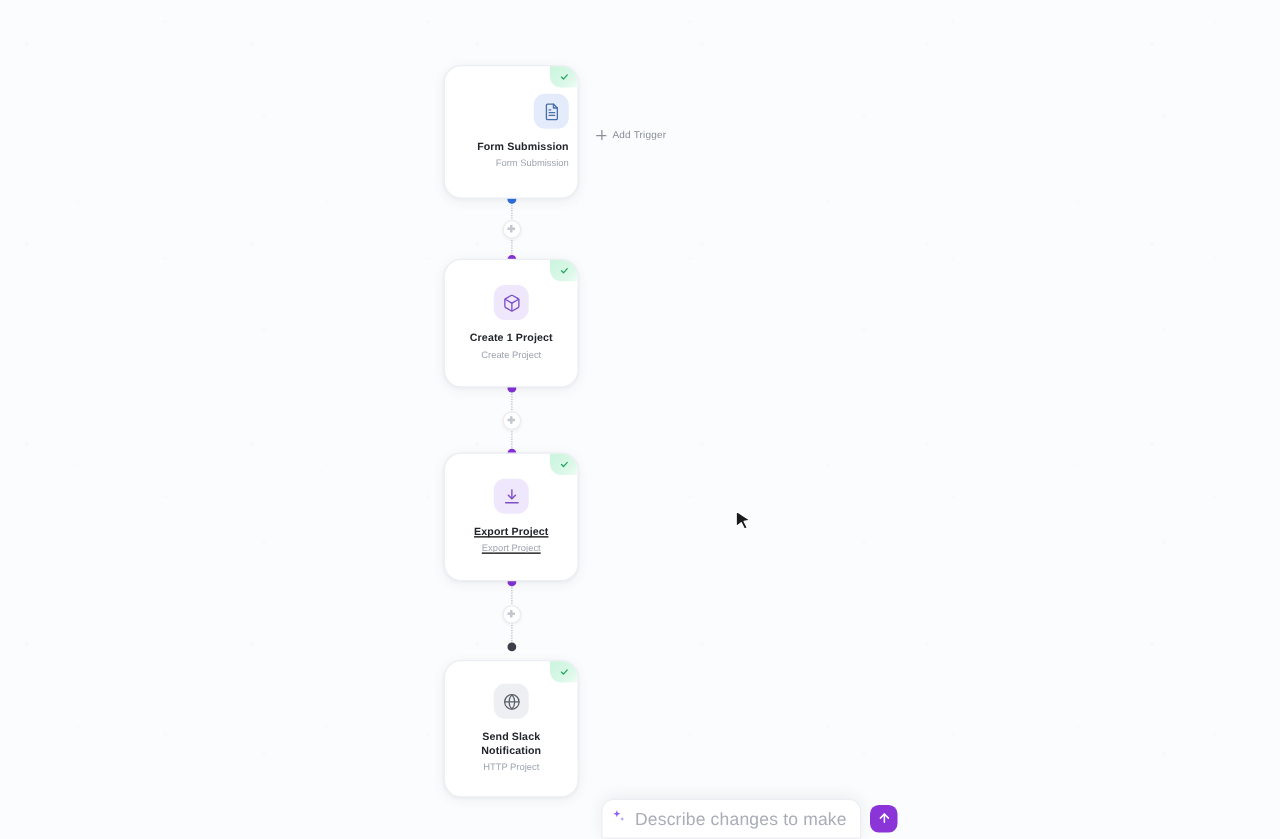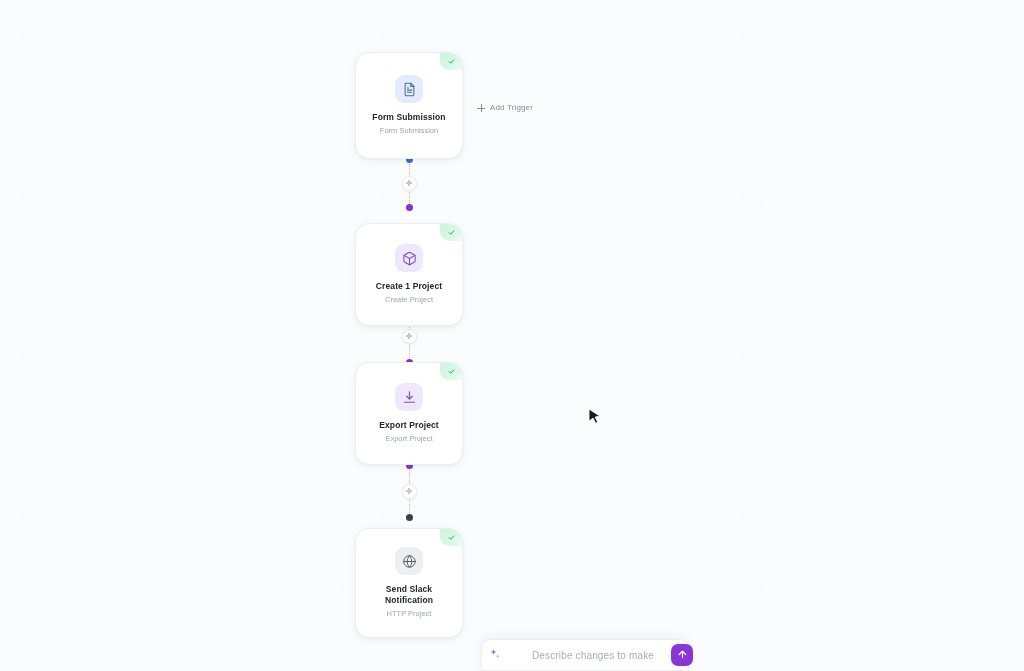--- a/index.html
+++ b/index.html
@@ -183,24 +183,23 @@
     padding: 0 7px;
     gap: 7px;
     z-index: 10;
   }
   #prompt-input {
     flex: 1;
     border: none;
     outline: none;
     background: transparent;
     font-family: "Liberation Sans", sans-serif;
-    font-size: 10px;
+    font-size: 14px;
     color: #3a3d45;
     letter-spacing: 0.15px;
-    margin-left: 24px;
   }
   #prompt-input::placeholder { color: #a9adb8; }
   #send-btn {
     width: 22px;
     height: 22px;
     border-radius: 7px;
     background: #8b35d9;
     border: none;
     display: flex;
     align-items: center;
@@ -239,59 +238,59 @@
       </div>
       <div class="conn" style="top: 413px; height: 52px;">
         <div class="conn-line" style="height: 52px;"></div>
         <div class="dot" style="top: -3.5px; background: rgb(132, 50, 214);"></div>
         <div class="dot" style="top: 48.5px; background: rgb(60, 63, 72);"></div>
         <div class="add-step" style="top: 18.5px;"></div>
       </div>
       <div class="conn" style="top: 0px;">
         <div class="dot" style="top: 575px; background: rgb(60, 63, 72);"></div>
       </div>
-      <div class="node" style="top: 0px; height: 107px;">
+      <div class="node" style="top: 0px; height: 107px; align-items: flex-end;">
         <div class="node-check">
           <span>
             <svg width="7" height="7" viewBox="0 0 24 24" stroke="#21a45e" stroke-width="3.4" stroke-linecap="round" stroke-linejoin="round" fill="none">
               <path d="M4 12.5l5.5 5.5L20 6.5"></path>
             </svg>
           </span>
         </div>
         <div class="node-icon icon-blue">
           <svg width="15" height="15" viewBox="0 0 24 24" stroke="#4a6fa8" stroke-width="1.7" stroke-linecap="round" stroke-linejoin="round" fill="none">
             <path d="M14 2H6.5A1.5 1.5 0 005 3.5v17A1.5 1.5 0 006.5 22h11a1.5 1.5 0 001.5-1.5V7z"></path>
             <path d="M14 2v5h5"></path>
             <path d="M8.5 13h7"></path>
             <path d="M8.5 16.5h7"></path>
             <path d="M8.5 9.5h2"></path>
           </svg>
         </div>
         <div class="node-title">Form Submission</div>
         <div class="node-sub">Form Submission</div>
       </div>
-      <div class="node" style="top: 171px; height: 103px;">
+      <div class="node" style="top: 155px; height: 103px;">
         <div class="node-check">
           <span>
             <svg width="7" height="7" viewBox="0 0 24 24" stroke="#21a45e" stroke-width="3.4" stroke-linecap="round" stroke-linejoin="round" fill="none">
               <path d="M4 12.5l5.5 5.5L20 6.5"></path>
             </svg>
           </span>
         </div>
         <div class="node-icon icon-purple">
           <svg width="15" height="15" viewBox="0 0 24 24" stroke="#7c4fc4" stroke-width="1.7" stroke-linecap="round" stroke-linejoin="round" fill="none">
             <path d="M21 16V8a2 2 0 00-1-1.73l-7-4a2 2 0 00-2 0l-7 4A2 2 0 003 8v8a2 2 0 001 1.73l7 4a2 2 0 002 0l7-4A2 2 0 0021 16z"></path>
             <path d="M3.3 7L12 12l8.7-5"></path>
             <path d="M12 22V12"></path>
           </svg>
         </div>
         <div class="node-title">Create 1 Project</div>
         <div class="node-sub">Create Project</div>
       </div>
-      <div class="node" style="top: 310px; height: 103px;">
+      <div class="node" style="top: 310px; height: 103px; text-decoration: underline;">
         <div class="node-check">
           <span>
             <svg width="7" height="7" viewBox="0 0 24 24" stroke="#21a45e" stroke-width="3.4" stroke-linecap="round" stroke-linejoin="round" fill="none">
               <path d="M4 12.5l5.5 5.5L20 6.5"></path>
             </svg>
           </span>
         </div>
         <div class="node-icon icon-purple">
           <svg width="15" height="15" viewBox="0 0 24 24" stroke="#7c4fc4" stroke-width="1.8" stroke-linecap="round" stroke-linejoin="round" fill="none">
             <path d="M12 3v11"></path>

